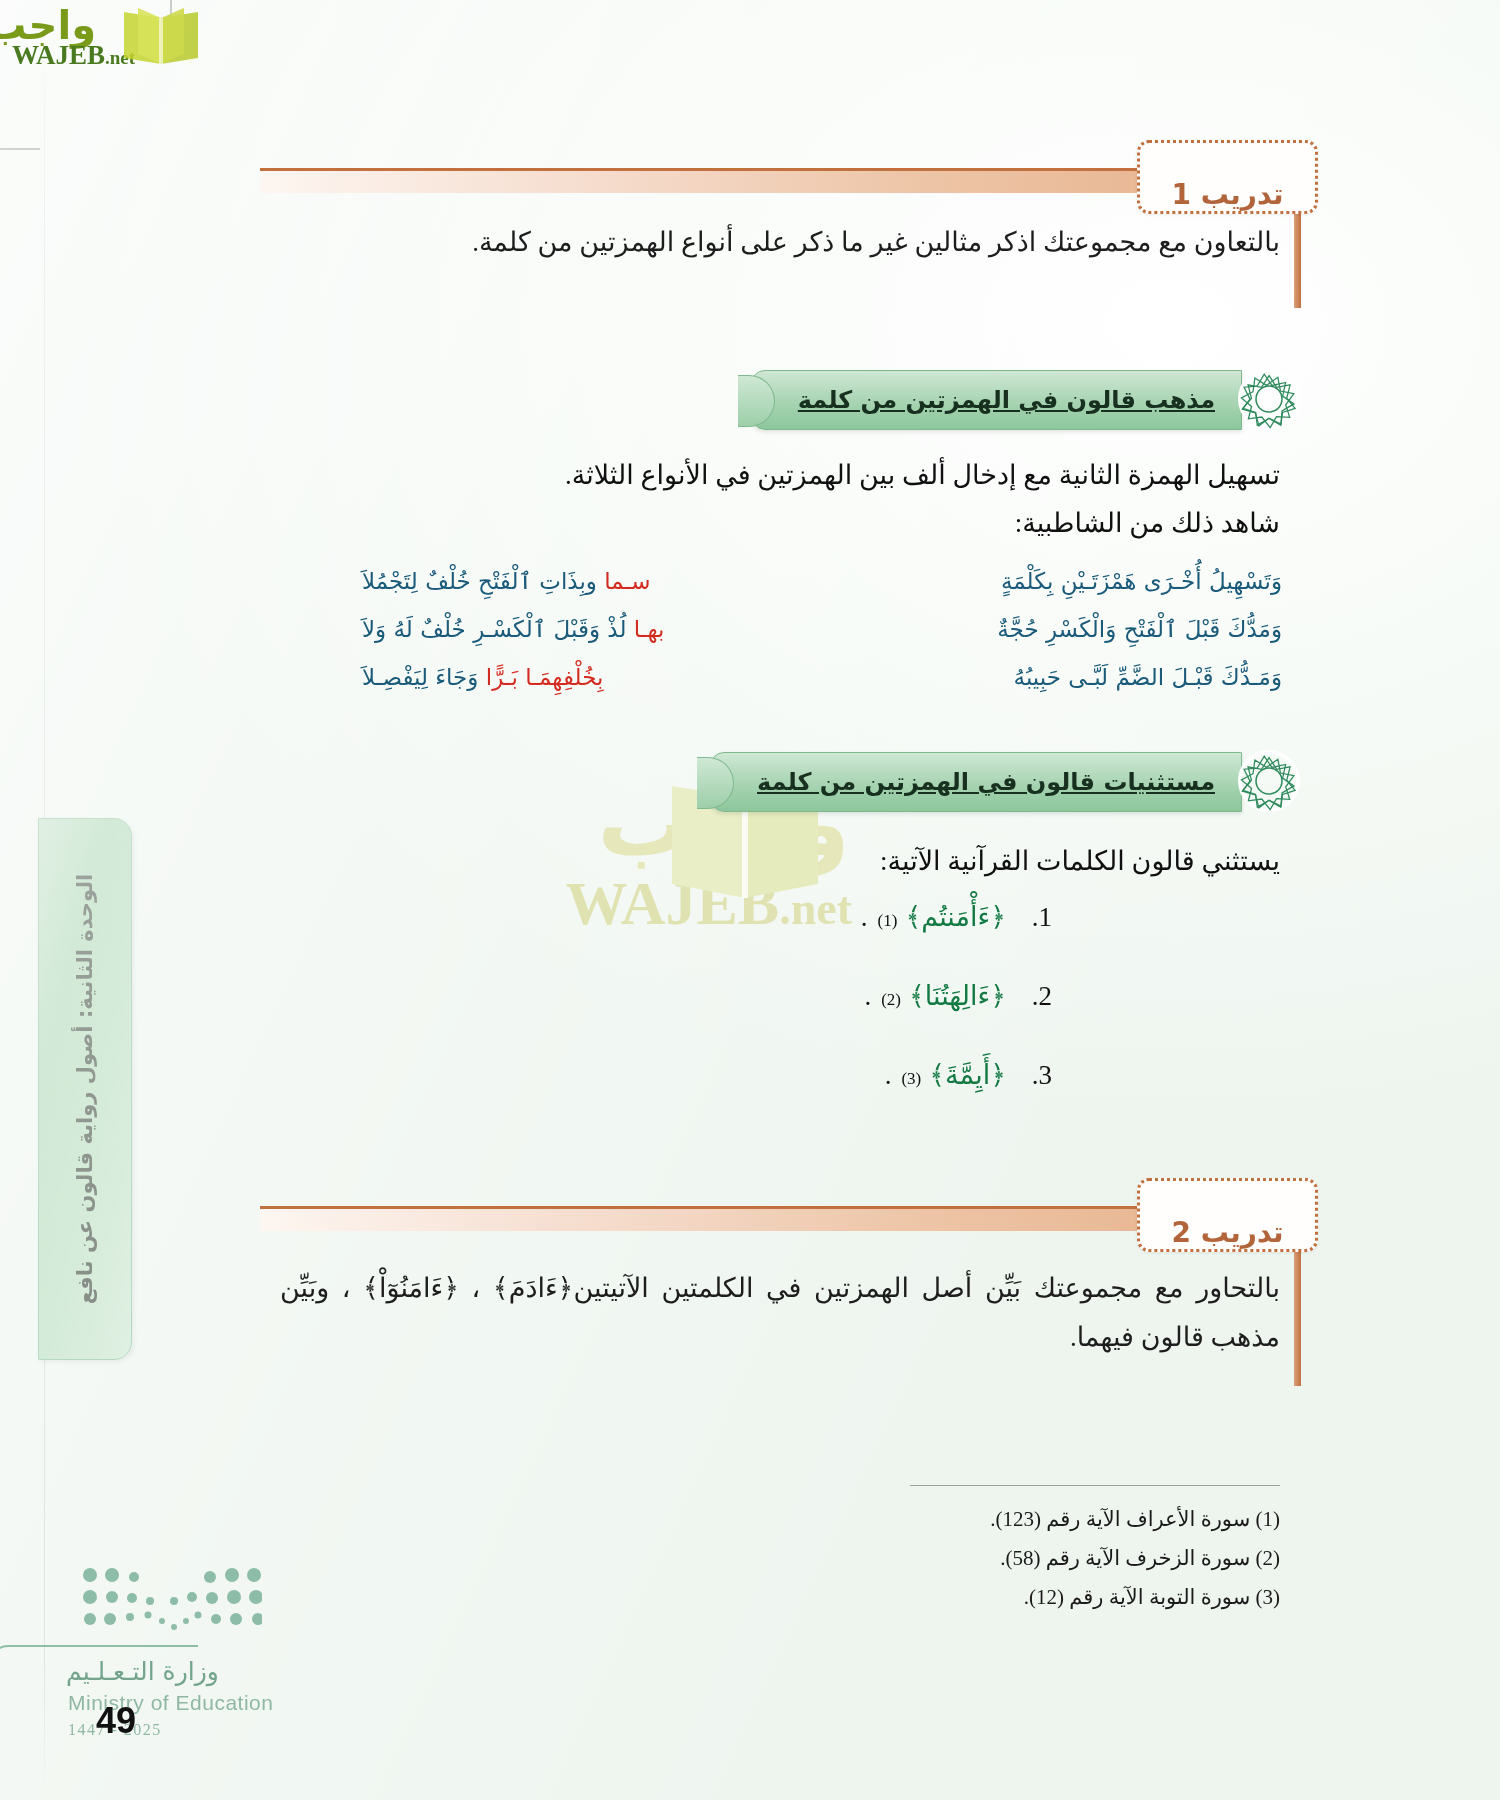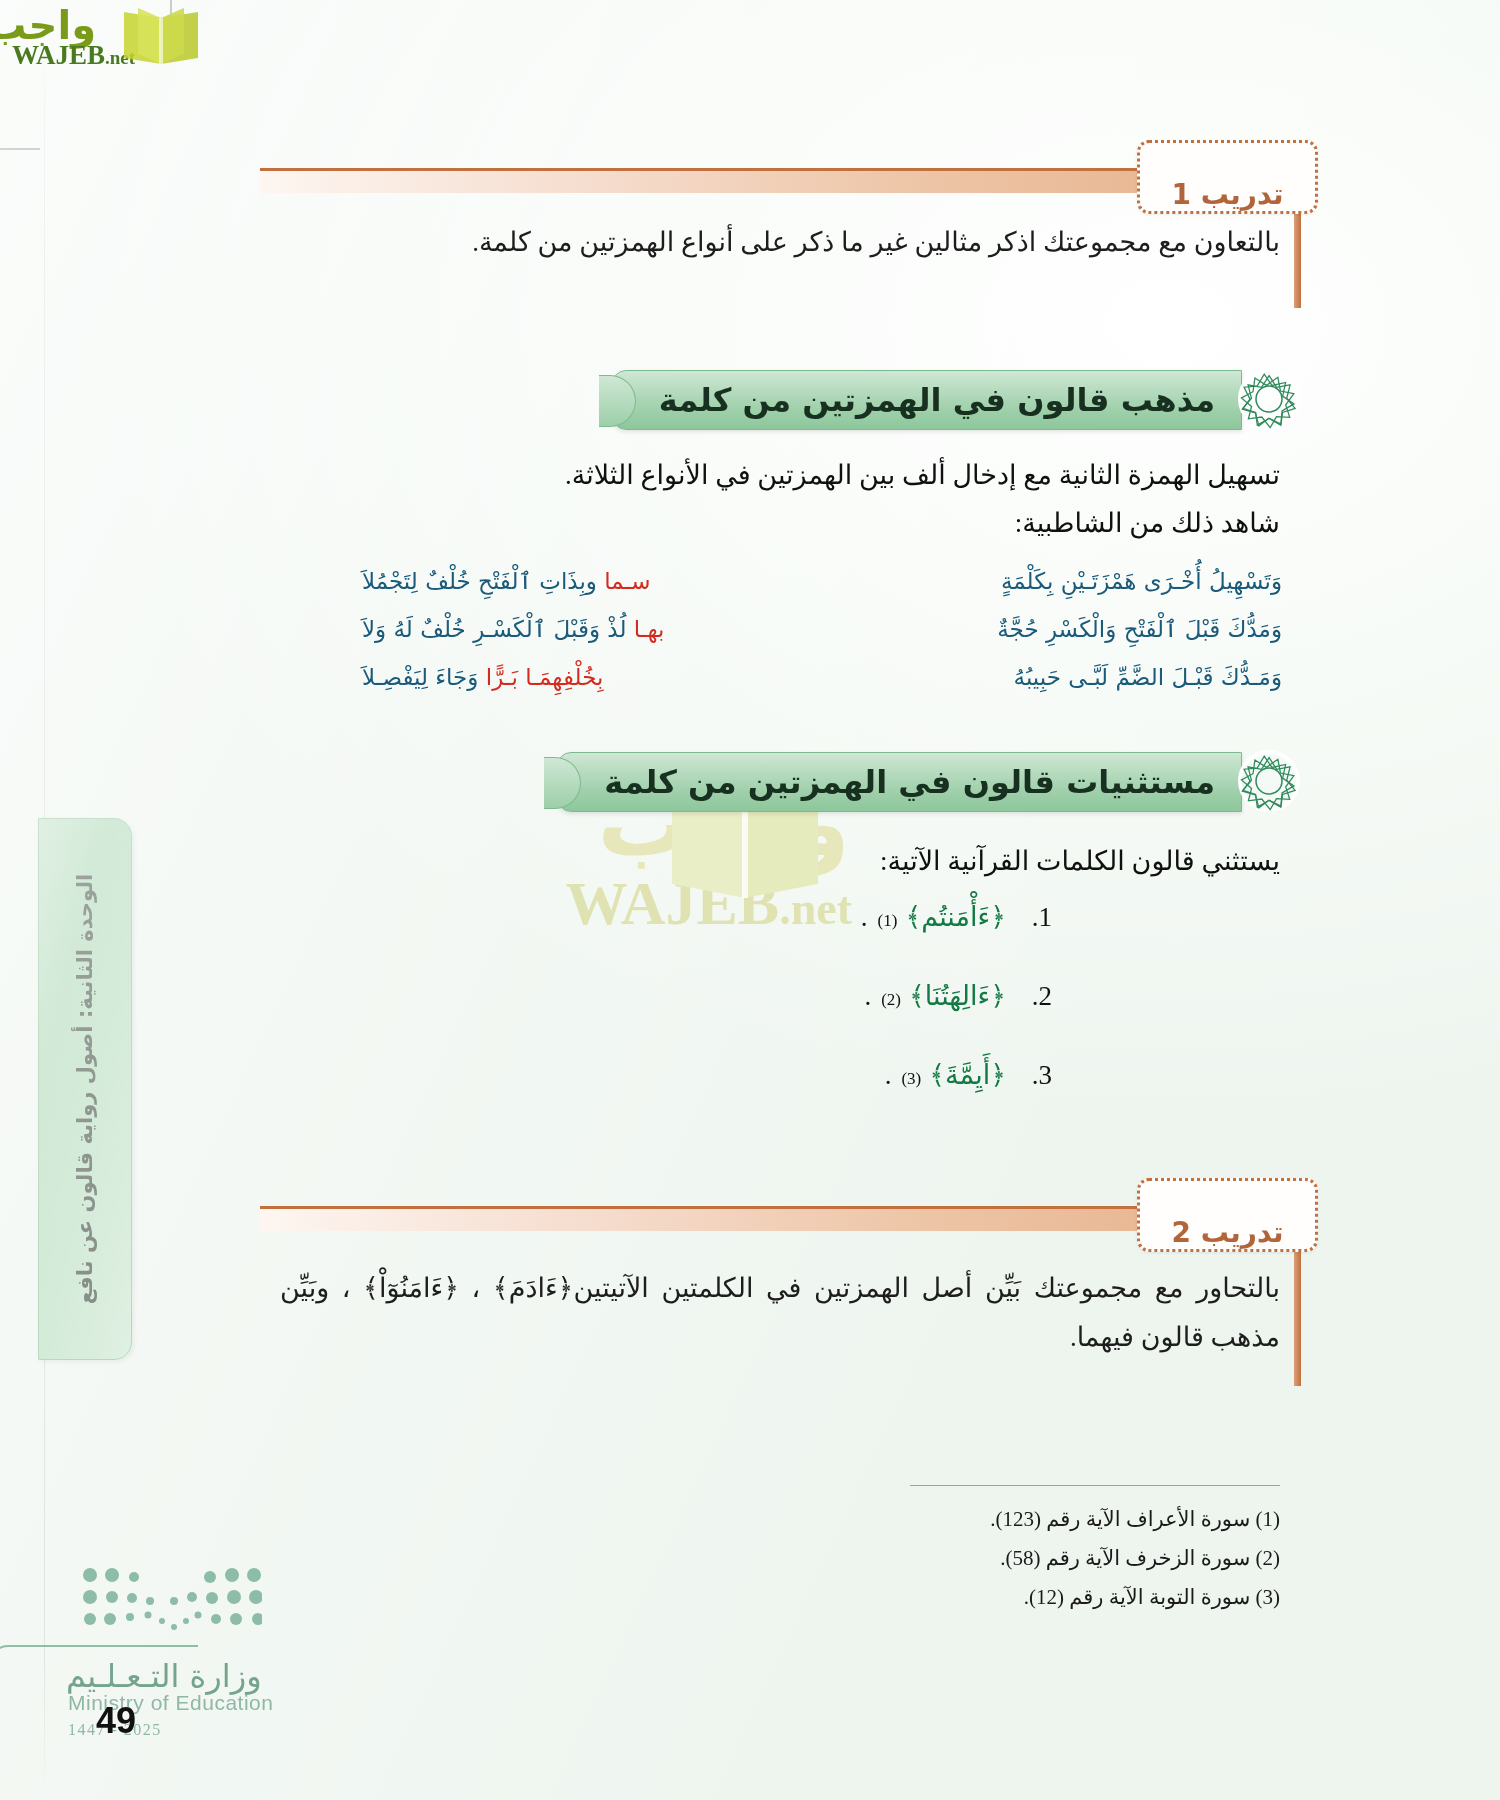--- a/index.html
+++ b/index.html
@@ -136,22 +136,23 @@
     position:absolute; right:58px; top:0; height:58px;
     background:linear-gradient(to bottom, #cfe8d4 0%, #aed7b8 45%, #9dcfa9 70%, #8ec79c 100%);
     border:1px solid #7fb98f;
     border-radius: 14px 0 0 14px;
     display:flex; align-items:center; justify-content:center;
     padding:0 26px 0 46px;
     box-shadow:0 2px 4px rgba(0,0,0,.10);
   }
   .sec-ribbon .title{
     font-family:"DejaVu Sans", sans-serif;
-    font-size:32px; font-weight:bold; color:#18301f; direction:rtl; white-space:nowrap;
+    font-size:24px; font-weight:bold; color:#18301f; direction:rtl; white-space:nowrap;
     letter-spacing:.3px;
+    text-decoration:underline;
   }
   .sec-ribbon::before{
     content:""; position:absolute; left:-14px; top:4px;
     width:36px; height:50px;
     background:linear-gradient(to bottom,#cfe8d4,#9dcfa9);
     border:1px solid #7fb98f; border-left:none;
     border-radius: 0 26px 26px 0;
   }
   .sec-star{ position:absolute; right:0px; top:-2px; width:62px; height:62px; }
 
@@ -201,21 +202,21 @@
   }
   .footnotes .fn{ white-space:nowrap; text-align:right; }
 
   
   .moe{
     position:absolute; left:40px; top:1565px; width:260px; height:210px; z-index:20;
   }
   .moe .dots{ position:absolute; left:42px; top:0; width:180px; height:80px; }
   .moe .ar{
     position:absolute; left:26px; top:92px;
-    font-family:"DejaVu Sans", sans-serif; font-size:32px; color:#74a58c;
+    font-family:"DejaVu Sans", sans-serif; font-size:25px; color:#74a58c;
     direction:rtl; letter-spacing:1px; white-space:nowrap;
   }
   .moe .en{
     position:absolute; left:28px; top:126px;
     font-family:"Liberation Sans", sans-serif; font-size:21px; color:#8fb8a4;
     letter-spacing:.5px; white-space:nowrap;
   }
   .moe .yr{
     position:absolute; left:28px; top:156px;
     font-family:Liberation Serif, serif; font-size:16px; color:#8fb8a4;

